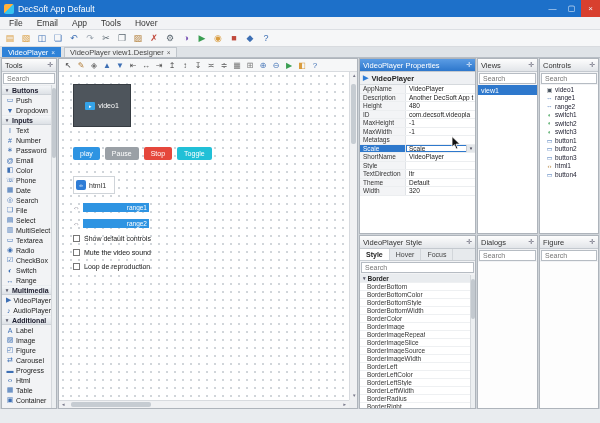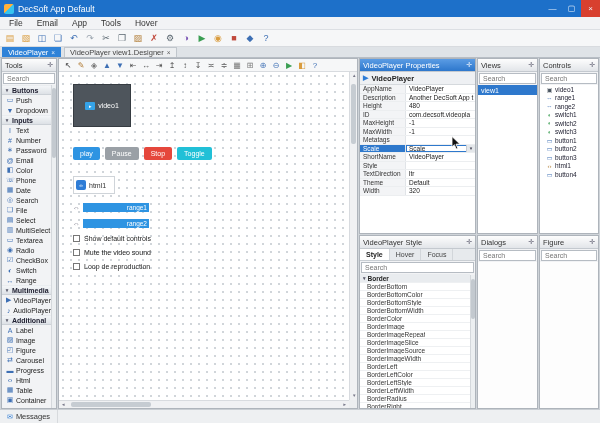--- a/index.html
+++ b/index.html
@@ -836,24 +836,18 @@
       <div class="phead">
         <span>Figure</span>
         <span class="pin">✛</span>
       </div>
       <input class="psearch" placeholder="Search" style="">
       <div class="pbody"></div>
     </div>
 
   </div>
 
-  <div class="statusbar">
-    <span class="status-msgs">
-      <span class="status-ico">✉</span>
-      <span>Messages</span>
-    </span>
-  </div>
 
   <svg class="mouse-cursor" viewBox="0 0 10 14">
     <polygon points="1,0.5 1,11 3.4,8.7 5.2,13 6.8,12.2 5,8.2 8.8,8" fill="#111" stroke="#fff" stroke-width="0.8"></polygon>
   </svg>
 
 </div>
 
 </body></html>

